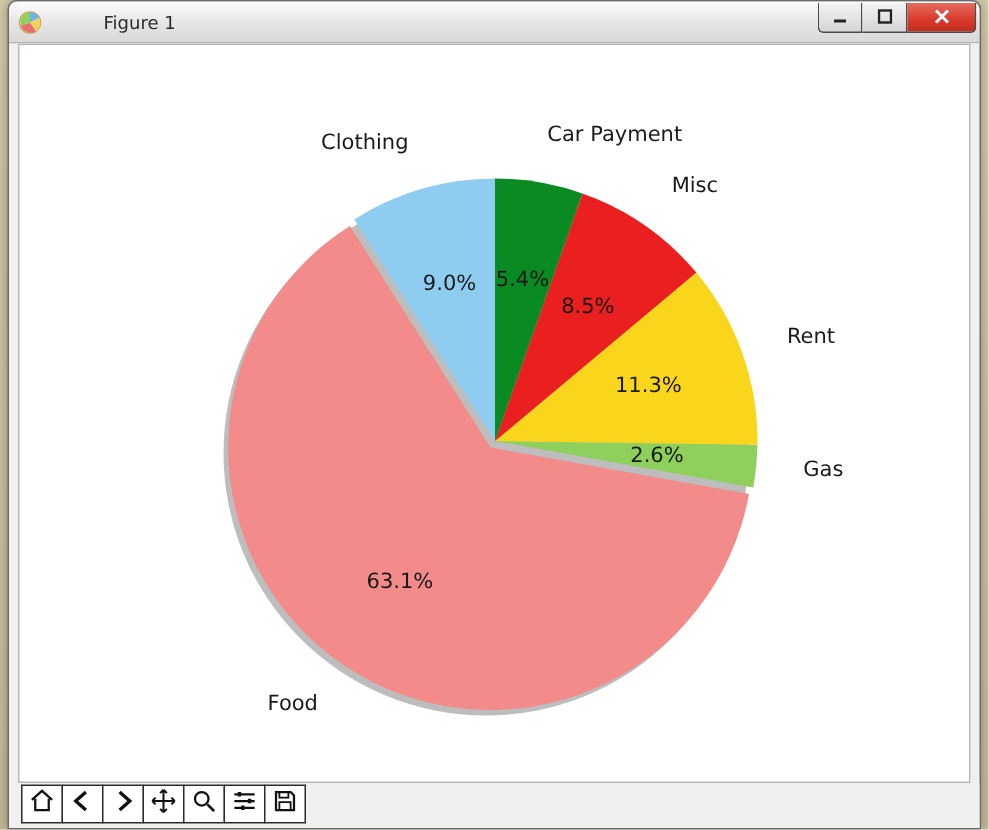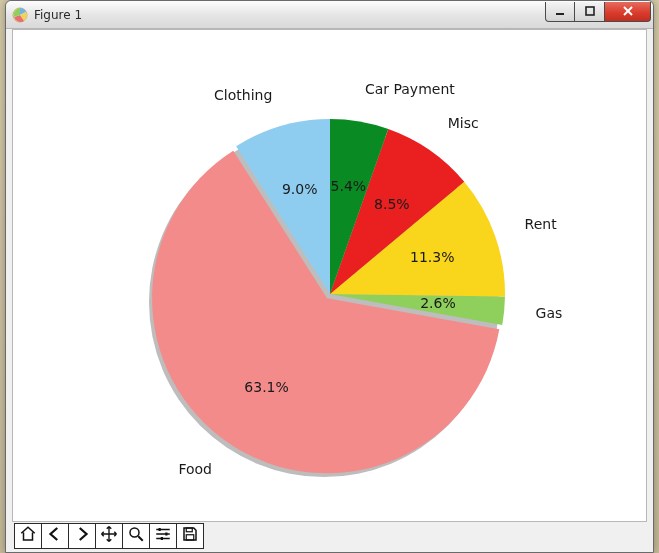--- a/index.html
+++ b/index.html
@@ -24,20 +24,21 @@
       flex-direction: column;
     }
     .titlebar {
       height: 28px;
       background: linear-gradient(180deg, #fdfdfd 0%, #e6e6e6 50%, #d9d9d9 100%);
       border-bottom: 1px solid #b5b5b5;
       border-radius: 6px 6px 0 0;
       display: flex;
       align-items: center;
       padding: 0 2px 0 6px;
+      gap: 35px;
     }
     .app-icon {
       width: 16px; height: 16px;
       margin-right: 6px;
     }
     .title-text {
       font-size: 12px;
       color: #2a2a2a;
       flex: 0 0 auto;
     }

